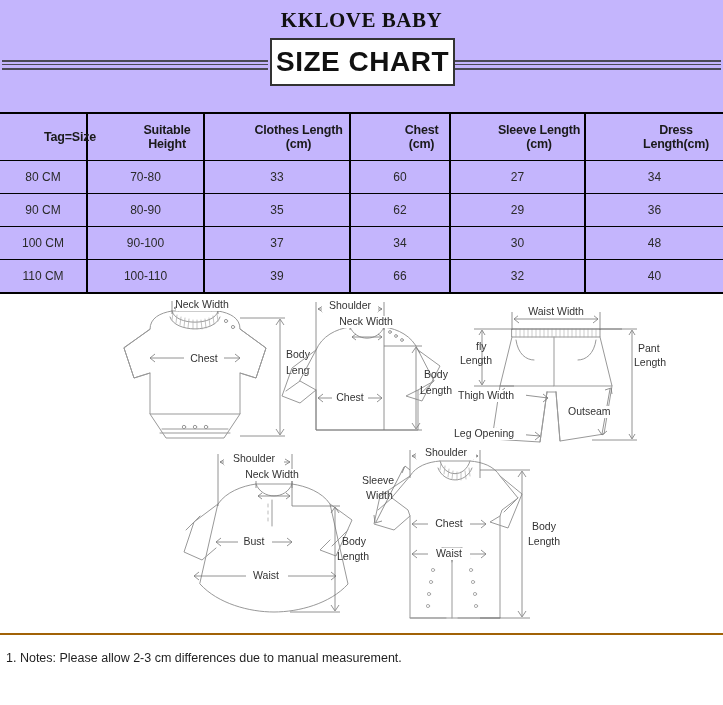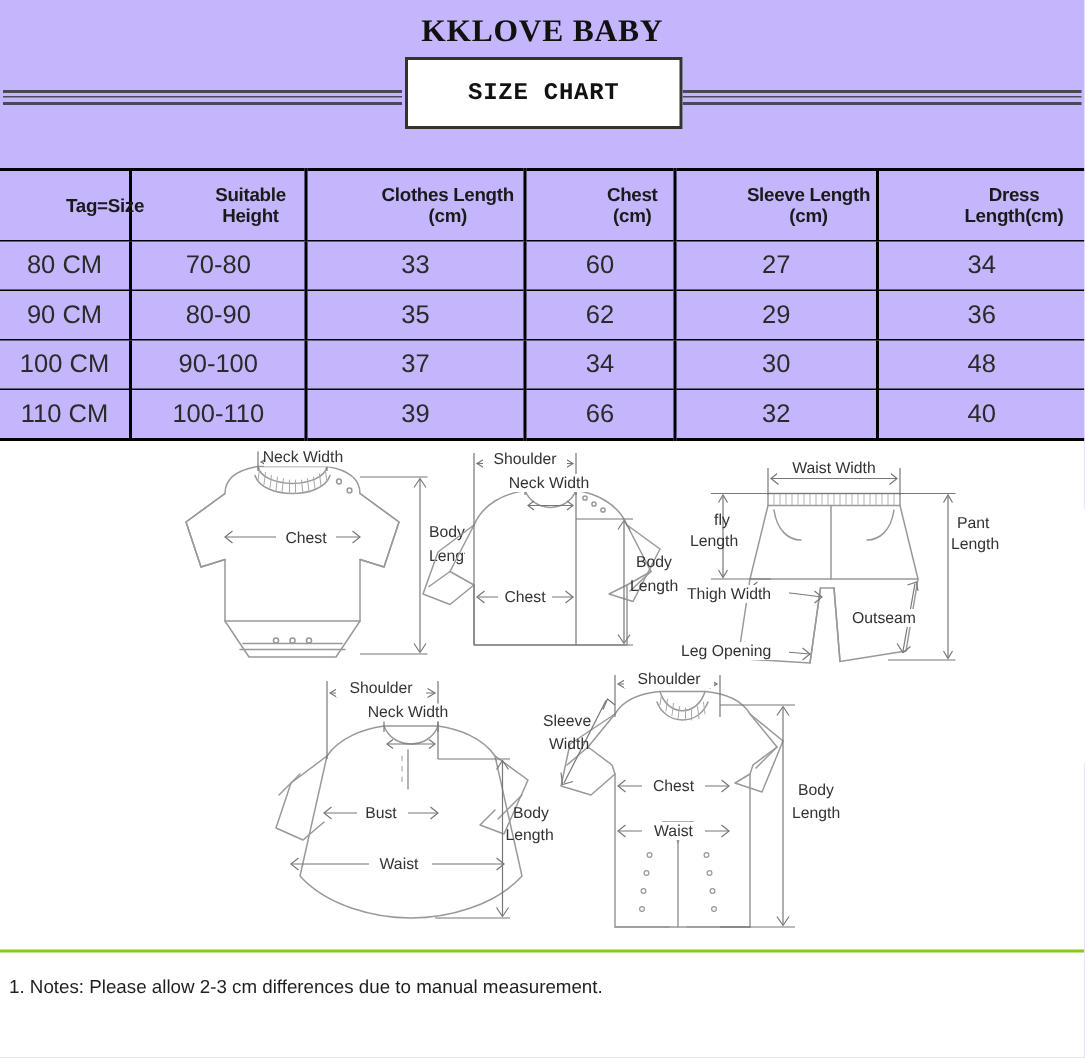--- a/index.html
+++ b/index.html
@@ -60,23 +60,23 @@
     width: 185px;
     height: 48px;
     border: 2px solid #333333;
     background: #ffffff;
     box-sizing: border-box;
     display: flex;
     align-items: center;
     justify-content: center;
   }
   .size-chart-label {
-    font-family: Liberation Mono, monospace;
+    font-family: Liberation Sans, sans-serif;
     font-weight: bold;
-    font-size: 16px;
+    font-size: 28px;
     letter-spacing: 0.5px;
     color: #111111;
   }
 
   
   .size-table {
     border-collapse: collapse;
     width: 723px;
     table-layout: fixed;
     border-top: 2px solid #000;
@@ -100,21 +100,21 @@
   .size-table td:last-child { border-right: none; }
   .size-table th {
     height: 44px;
     font-size: 12.5px;
     font-weight: bold;
     color: #1a1a1a;
     letter-spacing: -0.2px;
   }
   .size-table td {
     height: 30px;
-    font-size: 17px;
+    font-size: 12px;
     font-weight: normal;
     color: #2a2a2a;
     border-radius: 15px;
   }
   .col-1 { width: 87px; }
   .col-2 { width: 117px; }
   .col-3 { width: 146px; }
   .col-4 { width: 100px; }
   .col-5 { width: 135px; }
   .col-6 { width: 138px; }
@@ -131,21 +131,21 @@
   }
   .diagram svg { display: block; }
 
   
   .notes {
     position: absolute;
     left: 0;
     top: 633px;
     width: 723px;
     height: 72px;
-    border-top: 2px solid #84cc16;
+    border-top: 2px solid #a16207;
     box-sizing: border-box;
     background: #ffffff;
   }
   .note-line {
     position: absolute;
     left: 6px;
     font-size: 12.5px;
     color: #1f1f1f;
     white-space: nowrap;
     font-family: "Liberation Sans", sans-serif;

